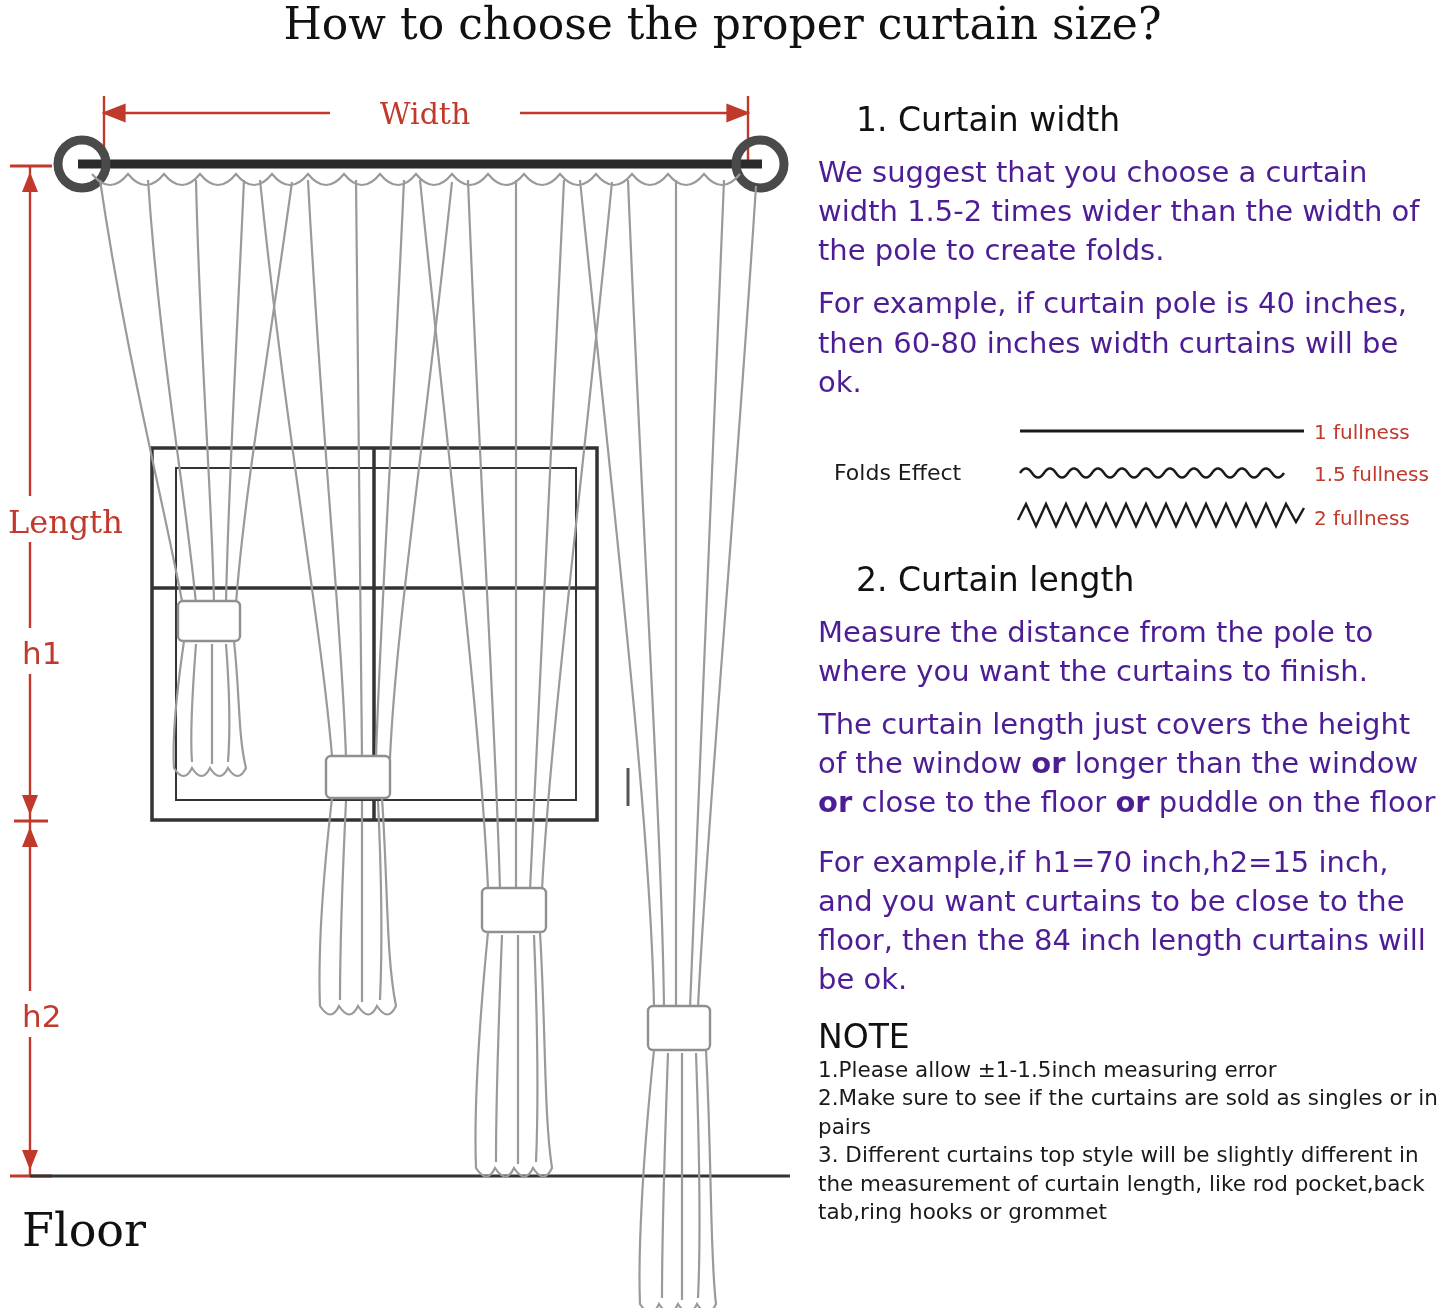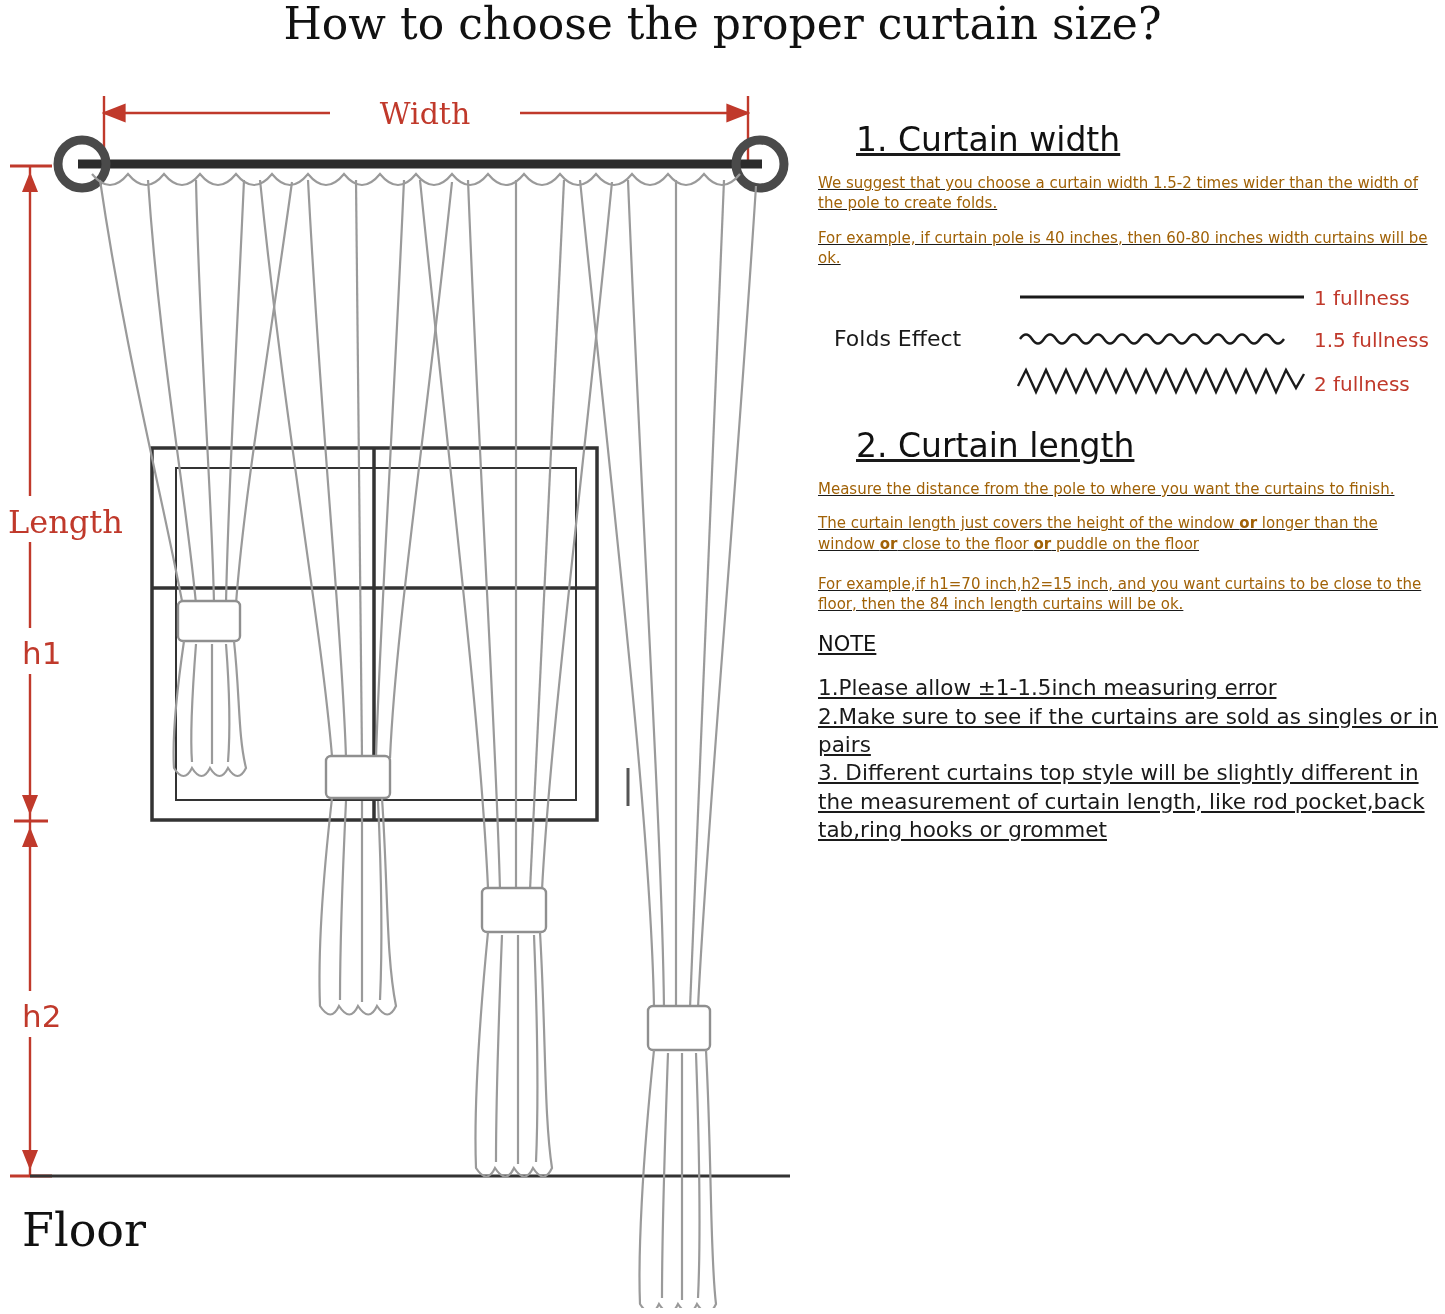--- a/index.html
+++ b/index.html
@@ -35,36 +35,35 @@
   #diagram {
     position: absolute;
     left: 0; top: 56px;
     width: 800px; height: 1252px;
   }
   #diagram svg { display: block; }
 
   
   #right-col {
     position: absolute;
-    left: 818px; top: 120px;
+    left: 818px; top: 100px;
     width: 620px;
-    text-decoration: underline;
   }
   .h-section {
     font-size: 33px;
     font-weight: 400;
     color: #111;
     margin: 0 0 14px 0;
     font-family: "DejaVu Sans", sans-serif;
   }
   .h-section.indent { margin-left: 38px; }
   .para {
-    font-size: 15px;
+    font-size: 29px;
     line-height: 1.35;
-    color: #a16207;
+    color: #4c1d95;
     margin: 0 0 14px 0;
   }
   .bold-line {
     font-size: 21.5px;
     font-weight: bold;
     line-height: 1.35;
     color: #111;
     margin: 0 0 10px 0;
   }
   b.inline { font-weight: bold; }
@@ -90,24 +89,24 @@
   }
   .fold-row svg { display:block; }
   .fold-label {
     position: absolute;
     left: 496px;
     font-size: 20px;
     color: #c0392b;
     white-space: nowrap;
   }
   #note-title {
-    font-size: 21px;
+    font-size: 33px;
     font-weight: 400;
     color: #111;
-    margin: 18px 0 18px 0;
+    margin: 18px 0 0 0;
   }
   .note-line {
     font-size: 21.5px;
     line-height: 1.32;
     color: #1a1a1a;
     margin: 0;
   }
   
 </style>
 </head>

